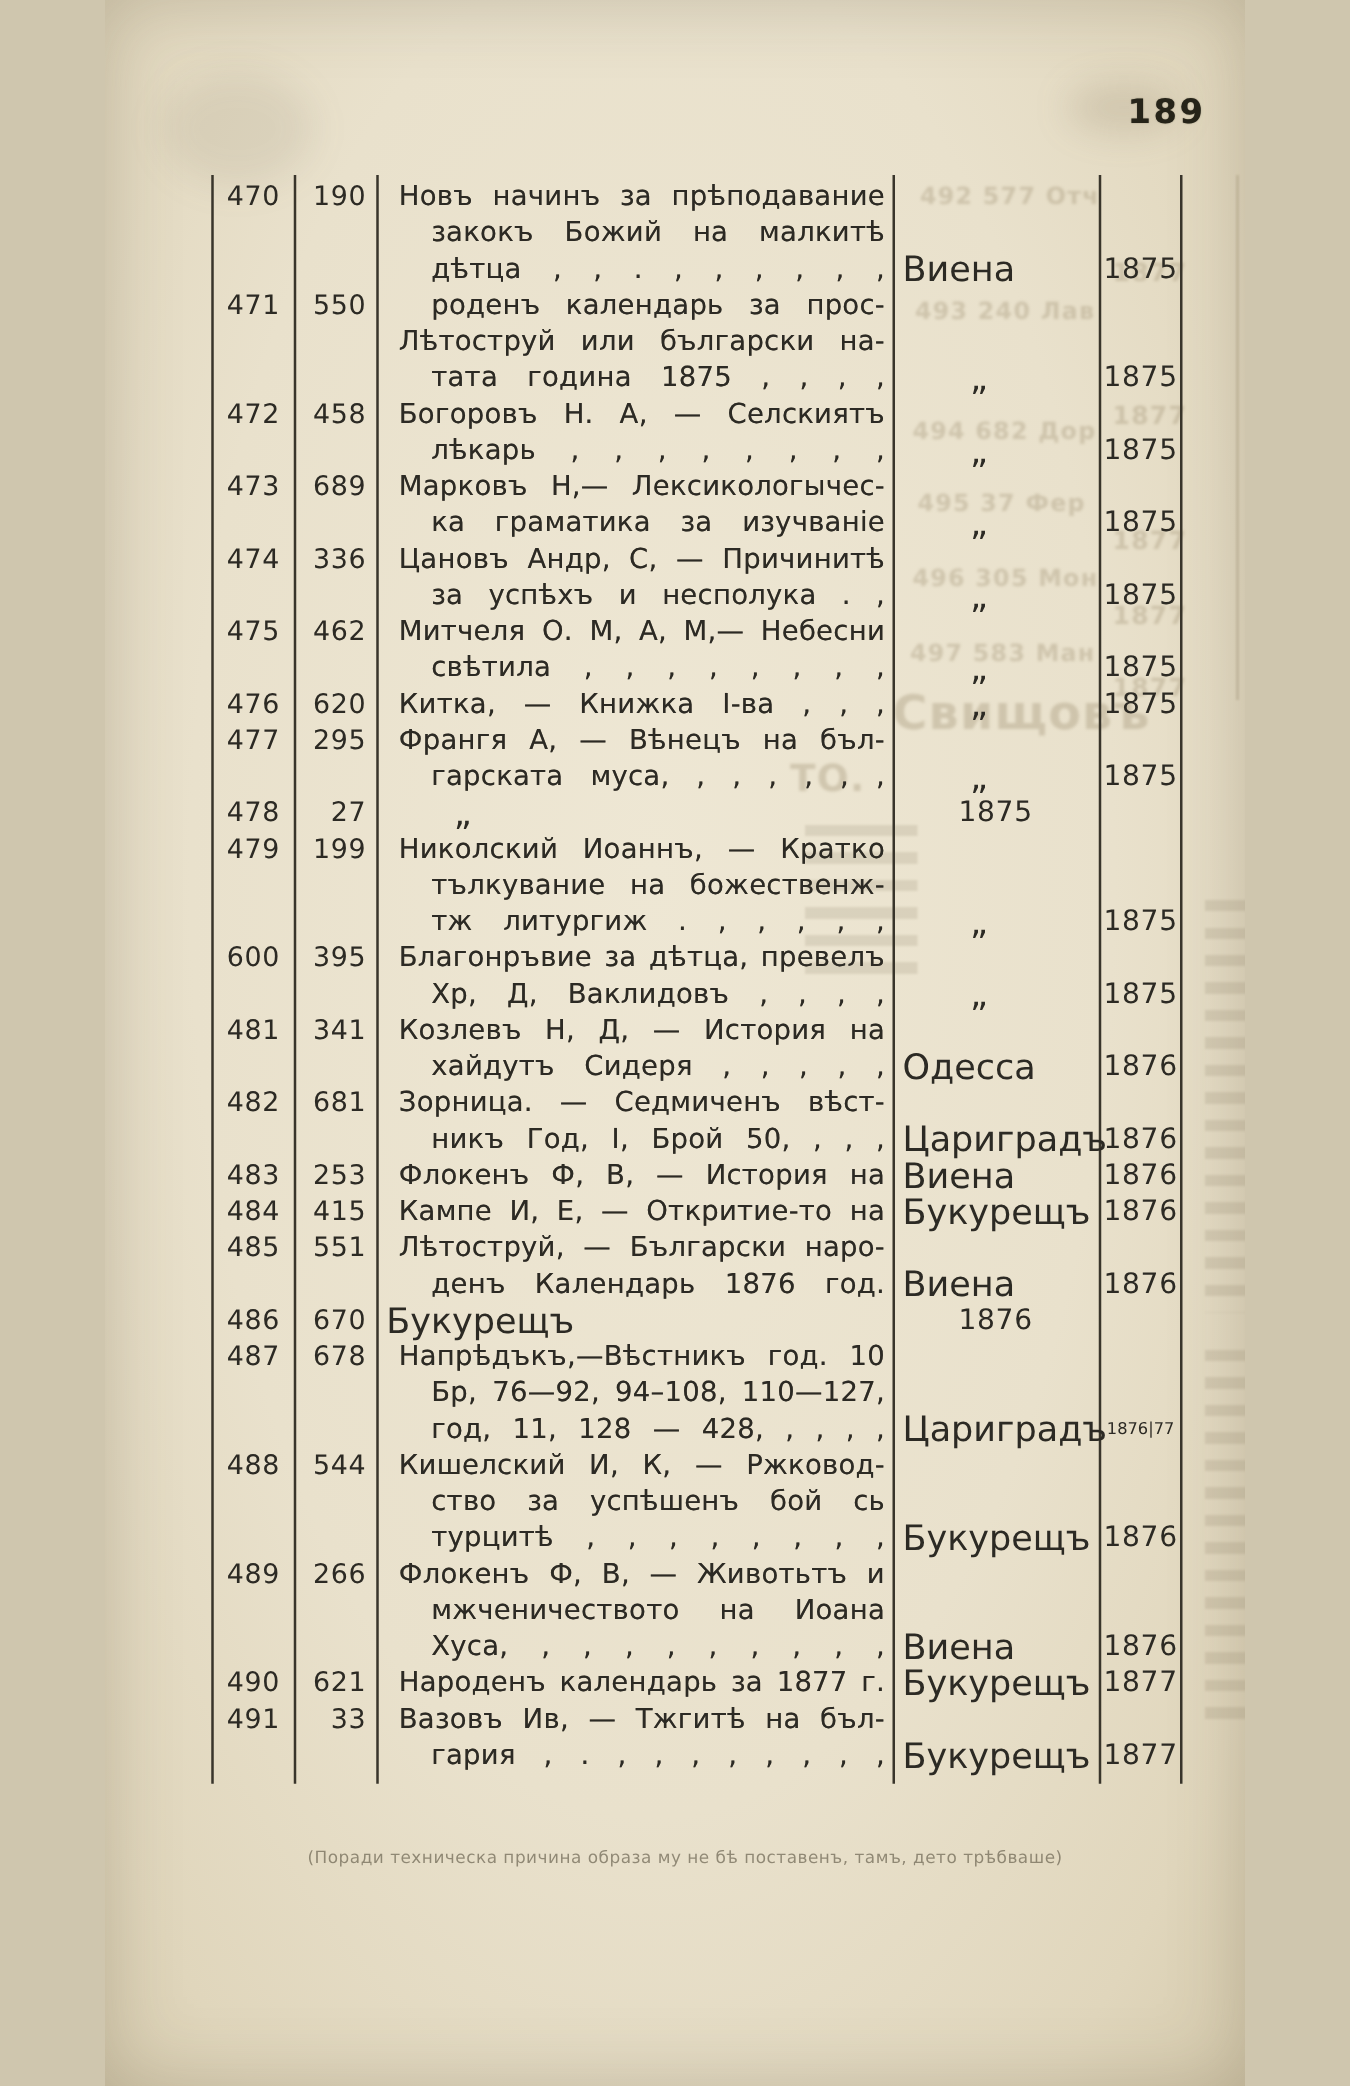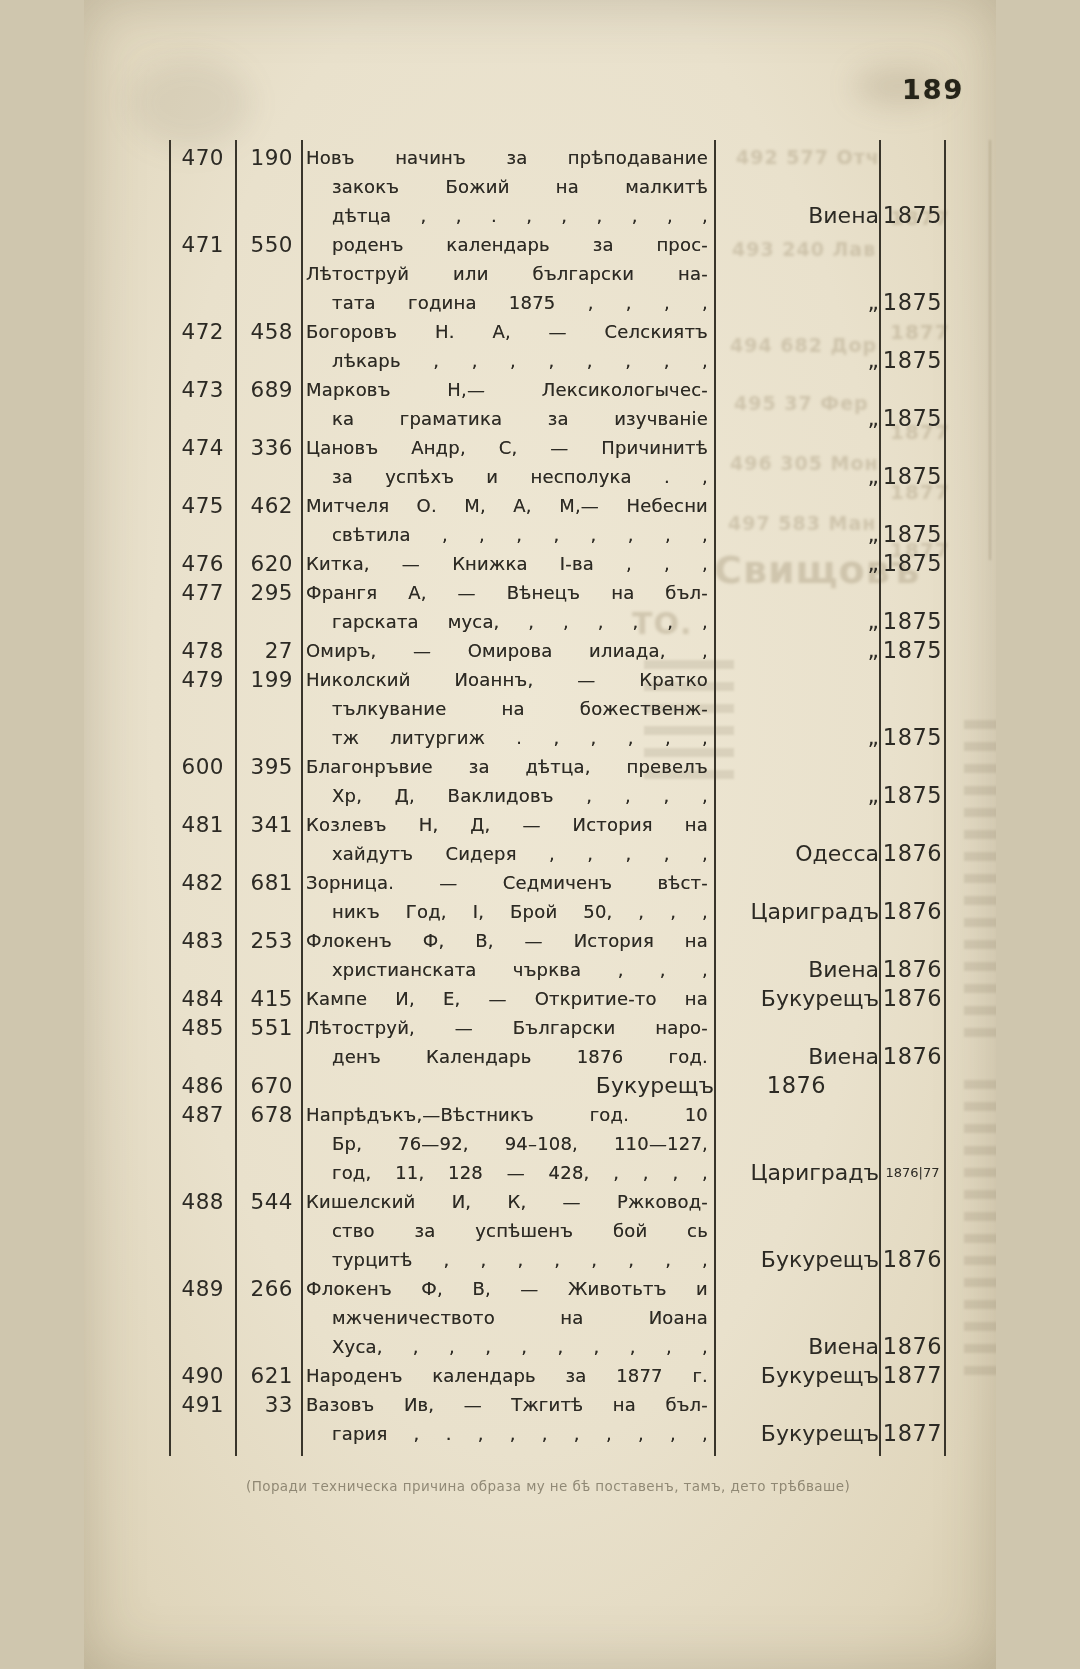--- a/index.html
+++ b/index.html
@@ -46,26 +46,26 @@
     grid-template-columns:66px 66px 413px 165px 67px;
     line-height:29px;
   }
   .cell{font-size:22px;}
   .cell-no,.cell-cat{
     align-self:start;text-align:right;font-size:21.5px;
     padding-right:11px;letter-spacing:.5px;
   }
   .cell-cat{padding-right:8px;}
   .cell-title{
-    align-self:start;padding:0 6px 0 5px;font-size:18px;letter-spacing:.2px;
+    align-self:start;padding:0 6px 0 18px;font-size:22px;letter-spacing:.2px;
     text-shadow:0 0 .4px rgba(40,35,25,.55);
   }
   .cell-title .line{text-align:justify;text-align-last:justify;white-space:normal;}
   .cell-title .line.cont{padding-left:26px;}
-  .cell-place{align-self:end;padding-left:8px;font-size:22px;text-align:right;}
+  .cell-place{align-self:end;padding-left:8px;font-size:28px;}
   .cell-place.ditto{padding-left:62px;}
   .cell-year{align-self:end;text-align:center;font-size:22.5px;letter-spacing:.5px;}
   .cell-year.small{font-size:13px;letter-spacing:0;line-height:29px;}
 
   .footnote{
     position:absolute;left:162px;top:1478px;width:770px;z-index:2;
     font-size:13.5px;color:#57503e;opacity:.6;letter-spacing:.4px;
   }
 </style>
 </head>
@@ -183,23 +183,20 @@
           <div class="cell cell-title">
             <div class="line">Франгя А, — Вѣнецъ на бъл-</div>
             <div class="line cont">гарската муса, , , , , , ,</div>
           </div>
           <div class="cell cell-place ditto">„</div>
           <div class="cell cell-year">1875</div>
         </div>
         <div class="row">
           <div class="cell cell-no">478</div>
           <div class="cell cell-cat">27</div>
-          <div class="cell cell-title">
-            <div class="line">Омиръ, — Омирова илиада, ,</div>
-          </div>
           <div class="cell cell-place ditto">„</div>
           <div class="cell cell-year">1875</div>
         </div>
         <div class="row">
           <div class="cell cell-no">479</div>
           <div class="cell cell-cat">199</div>
           <div class="cell cell-title">
             <div class="line">Николский Иоаннъ, — Кратко</div>
             <div class="line cont">тълкувание на божественж-</div>
             <div class="line cont">тж литургиж . , , , , ,</div>
@@ -235,21 +232,20 @@
             <div class="line cont">никъ Год, I, Брой 50, , , ,</div>
           </div>
           <div class="cell cell-place">Цариградъ</div>
           <div class="cell cell-year">1876</div>
         </div>
         <div class="row">
           <div class="cell cell-no">483</div>
           <div class="cell cell-cat">253</div>
           <div class="cell cell-title">
             <div class="line">Флокенъ Ф, В, — История на</div>
-            <div class="line cont">христианската чърква , , ,</div>
           </div>
           <div class="cell cell-place">Виена</div>
           <div class="cell cell-year">1876</div>
         </div>
         <div class="row">
           <div class="cell cell-no">484</div>
           <div class="cell cell-cat">415</div>
           <div class="cell cell-title">
             <div class="line">Кампе И, Е, — Откритие-то на</div>
           </div>

